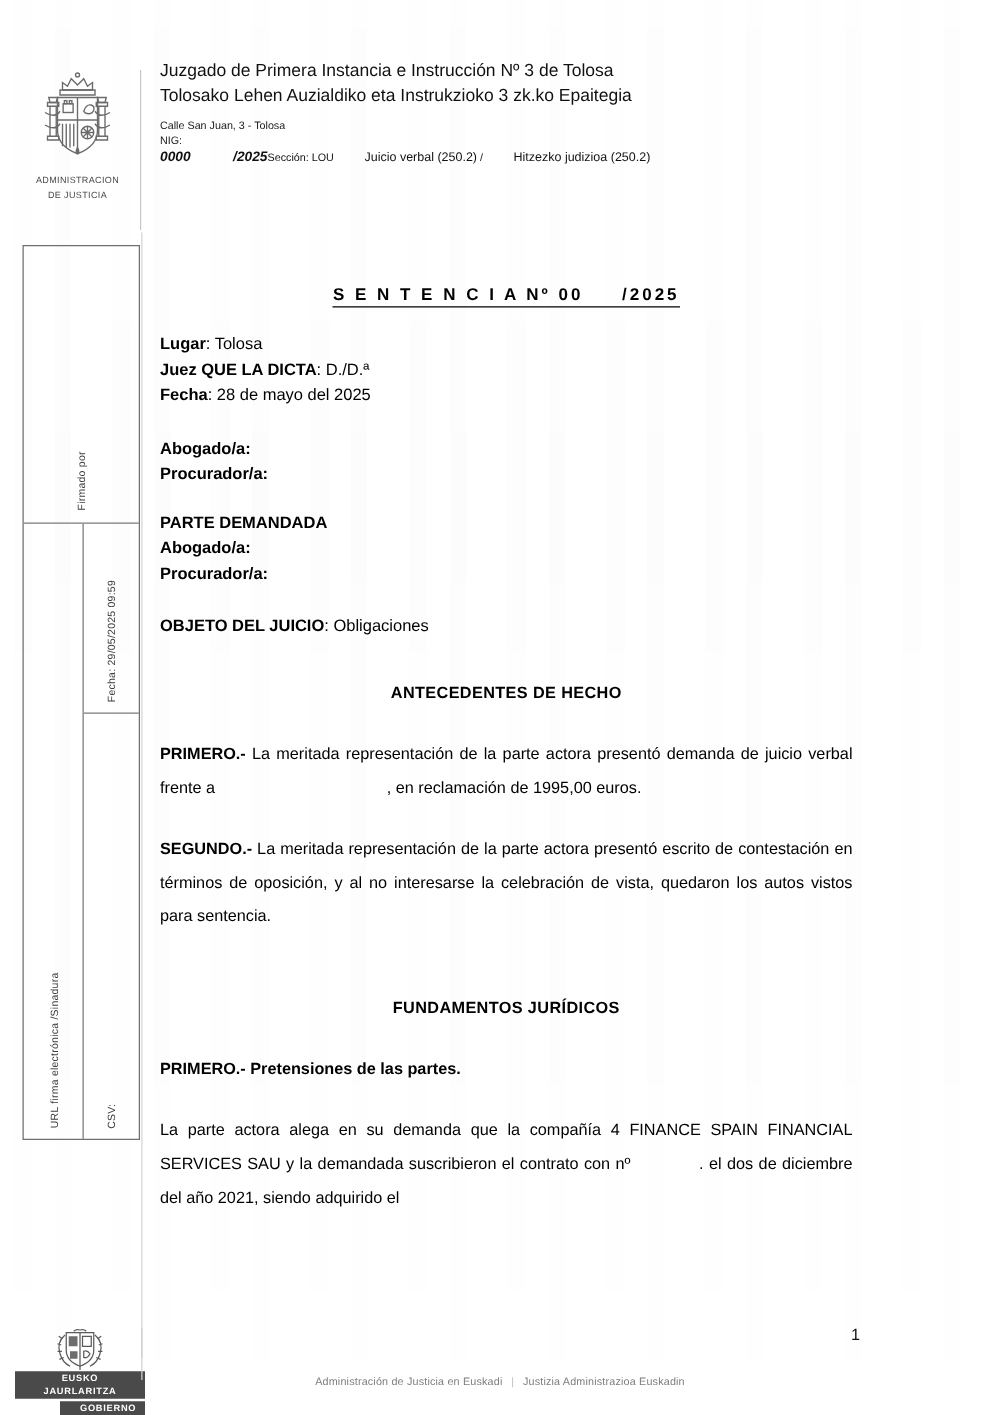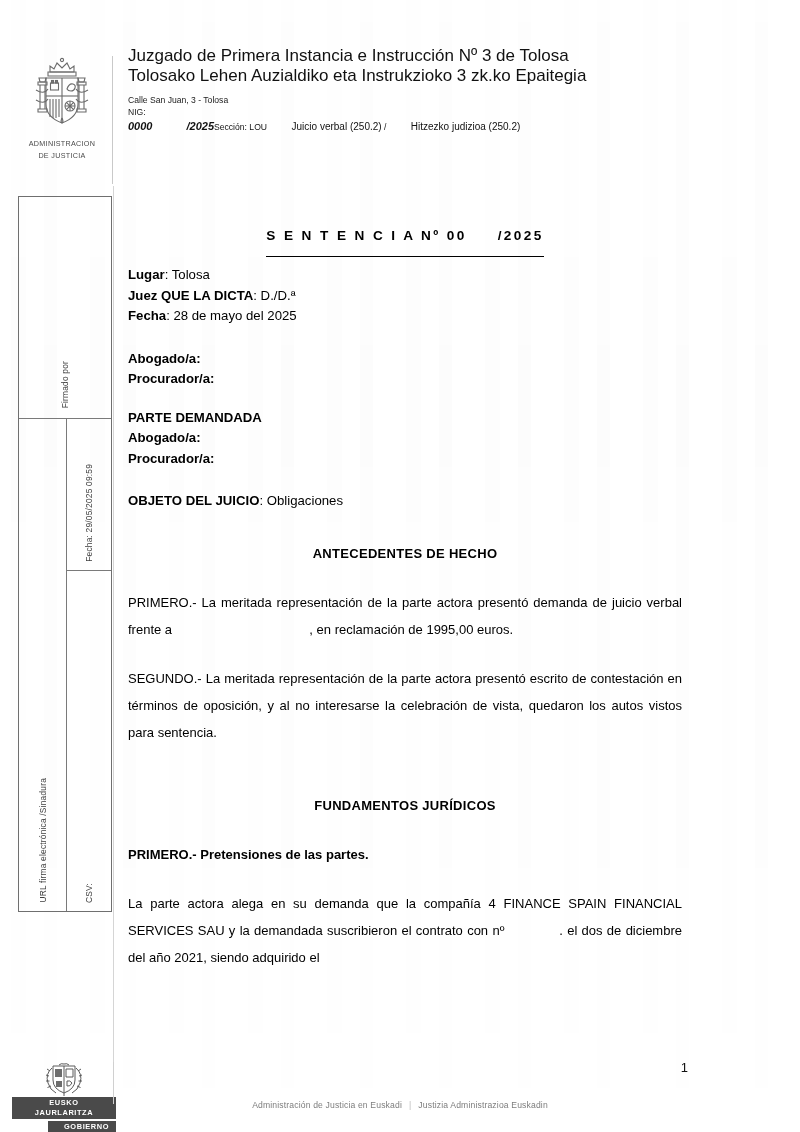--- a/index.html
+++ b/index.html
@@ -124,21 +124,21 @@
     background: #d5d5d5;
   }
 
   
   .header {
     position: absolute;
     left: 128px; top: 46px;
     width: 560px;
   }
   .court-line {
-    font-size: 17px;
+    font-size: 14px;
     line-height: 20px;
     color: #111;
     white-space: nowrap;
   }
   .contact {
     margin-top: 9px;
     font-size: 8.6px;
     line-height: 11.8px;
     color: #1b1b1b;
   }
@@ -166,21 +166,21 @@
   .sentencia {
     text-align: center;
     font-size: 13.6px;
     font-weight: bold;
     letter-spacing: 2.4px;
     margin-top: 6px;
     margin-bottom: 22px;
   }
   .sentencia span.u {
     border-bottom: 1.6px solid #000;
-    padding-bottom: 13px;
+    padding-bottom: 2px;
   }
   .redact {
     display: inline-block;
     background: transparent;
   }
   .meta-line {
     font-size: 13.2px;
     line-height: 20.5px;
     white-space: nowrap;
   }
@@ -195,21 +195,21 @@
     font-size: 13px;
     font-weight: bold;
     letter-spacing: 0.3px;
   }
   .para {
     font-size: 13px;
     line-height: 27px;
     text-align: justify;
     text-justify: inter-word;
   }
-  .para b { font-weight: normal; }
+  .para b { font-weight: bold; }
   .subtitle-bold {
     font-size: 13px;
     line-height: 27px;
     font-weight: bold;
   }
 
   
   .page-no {
     position: absolute;
     right: 112px; top: 1060px;

